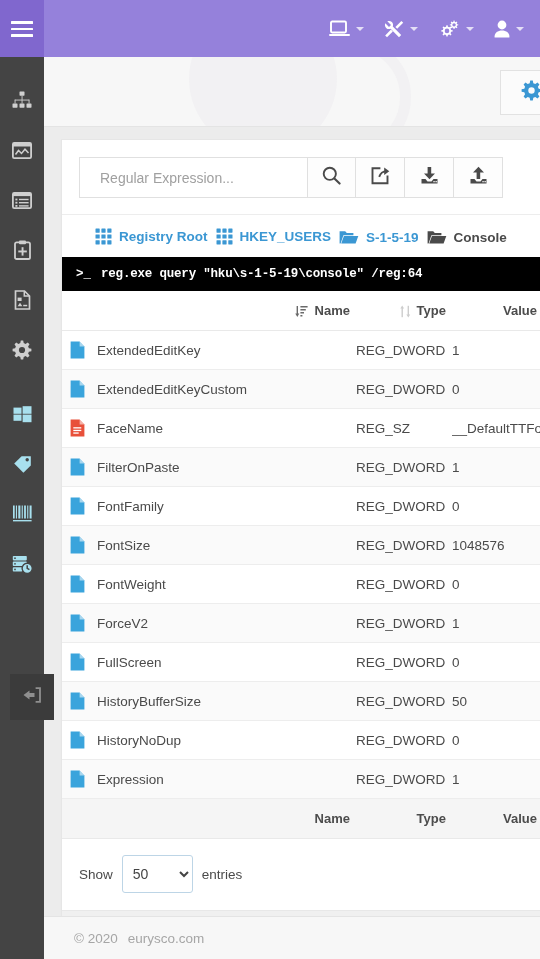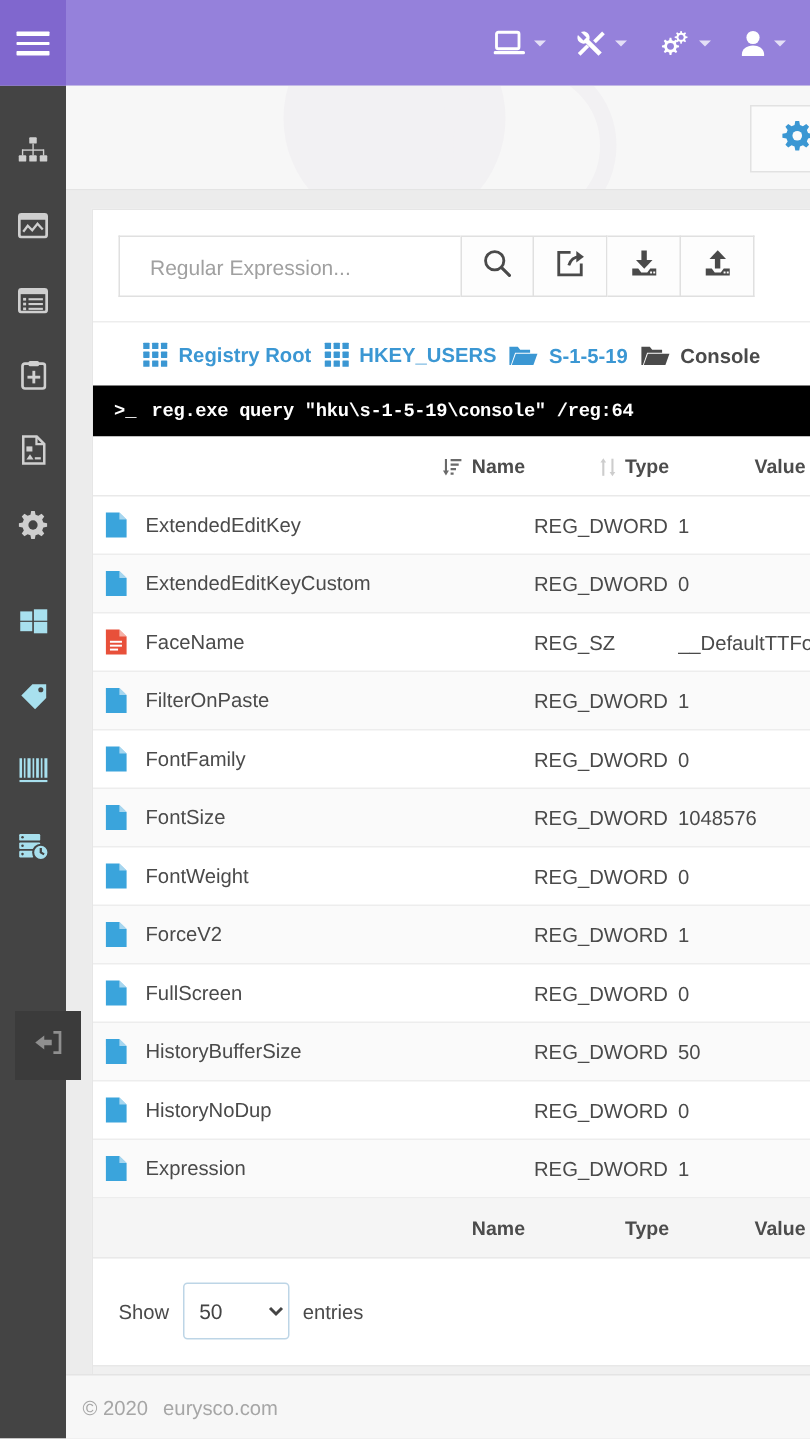--- a/index.html
+++ b/index.html
@@ -276,21 +276,21 @@
 
   
   .footer {
     position: absolute;
     left: 0; bottom: 0;
     width: 496px;
     height: 43px;
     background: #f7f7f7;
     border-top: 1px solid #e4e4e4;
     display: flex; align-items: center;
-    padding-left: 11px;
+    padding-left: 30px;
     font-size: 13.5px;
     color: #a6a6a6;
     gap: 10px;
   }
 </style>
 </head>
 <body>
 
 <div class="navbar">
   <div class="navbar-brand-area">

